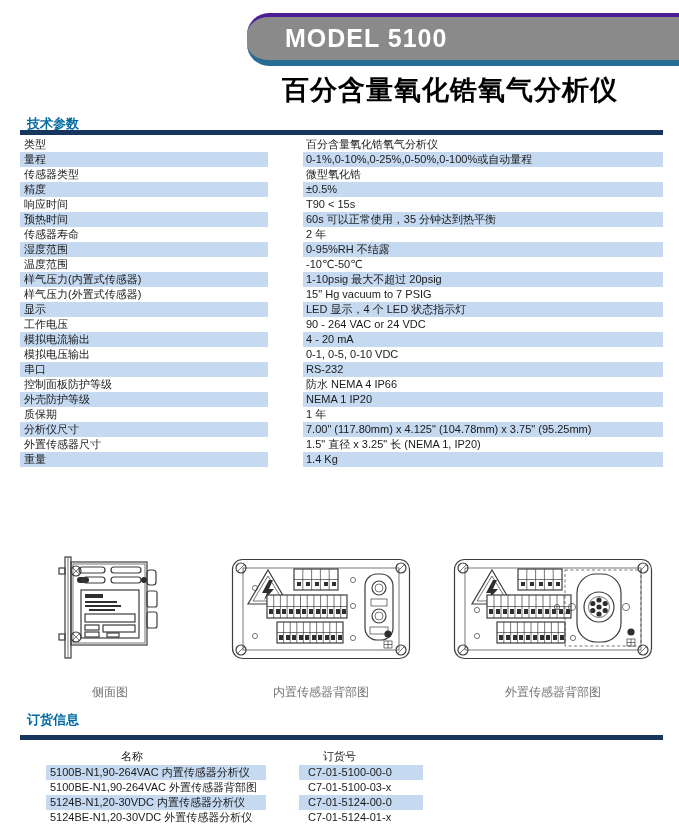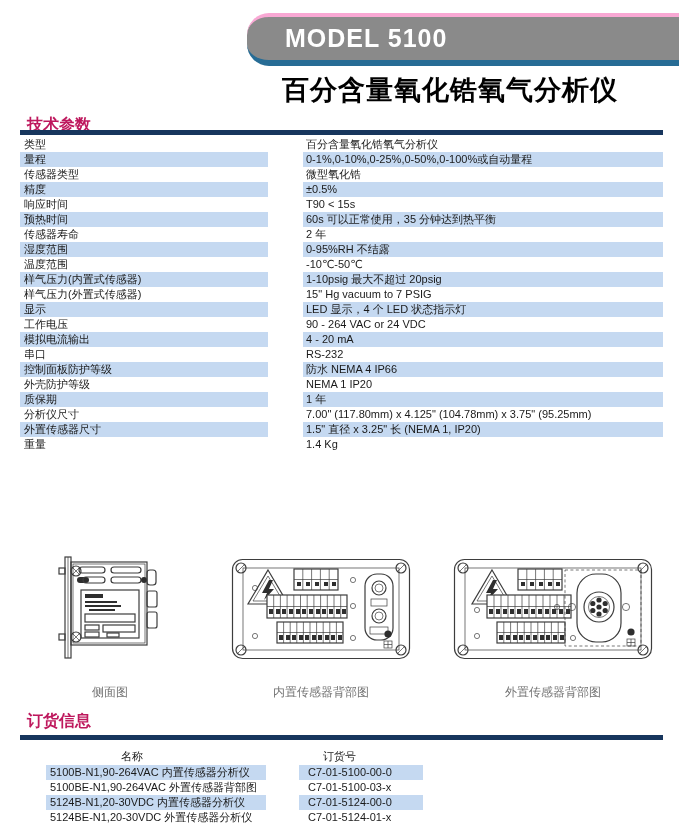--- a/index.html
+++ b/index.html
@@ -5,37 +5,37 @@
   html,body{margin:0;padding:0;background:#e8e8e8;}
   .page{
     position:relative;width:679px;height:838px;background:#ffffff;
     margin:0 auto;overflow:hidden;
     font-family:"Liberation Sans","DejaVu Sans",sans-serif;color:#1a1a1a;
   }
   
   .banner{
     position:absolute;left:247px;top:13px;width:432px;height:43px;
     background:#8a8a8a;
-    border-top:4px solid #f9a8d4;border-bottom:6px solid #276c95;
+    border-top:4px solid #4c1d95;border-bottom:6px solid #276c95;
     border-radius:22px 0 0 22px;
     display:flex;align-items:center;
   }
   .banner-title{
     color:#ffffff;font-weight:bold;font-size:25px;letter-spacing:1px;
     padding-left:38px;
   }
   
   .page-title{
     position:absolute;left:250px;top:72px;width:400px;margin:0;
     font-size:27px;font-weight:bold;color:#000;text-align:center;
     letter-spacing:1px;white-space:nowrap;
   }
   
   .section-heading{
-    position:absolute;left:27px;font-size:16px;font-weight:bold;color:#be185d;
+    position:absolute;left:27px;font-size:13px;font-weight:bold;color:#0369a1;
   }
   .heading-specs{top:115px;}
   .heading-ordering{top:711px;}
   .section-rule{
     position:absolute;left:20px;width:643px;height:5px;background:#17365d;
   }
   .rule-specs{top:130px;}
   .rule-ordering{top:735px;}
   
   .spec-table{position:absolute;left:20px;top:137px;width:643px;font-size:11px;}
@@ -165,20 +165,25 @@
         <div class="spec-gap"></div>
         <div class="spec-value">90 - 264 VAC or 24 VDC</div>
       </div>
 
       <div class="spec-row">
         <div class="spec-label">模拟电流输出</div>
         <div class="spec-gap"></div>
         <div class="spec-value">4 - 20 mA</div>
       </div>
 
+      <div class="spec-row">
+        <div class="spec-label">模拟电压输出</div>
+        <div class="spec-gap"></div>
+        <div class="spec-value">0-1, 0-5, 0-10 VDC</div>
+      </div>
 
 
       <div class="spec-row">
         <div class="spec-label">串口</div>
         <div class="spec-gap"></div>
         <div class="spec-value">RS-232</div>
       </div>
 
       <div class="spec-row">
         <div class="spec-label">控制面板防护等级</div>

